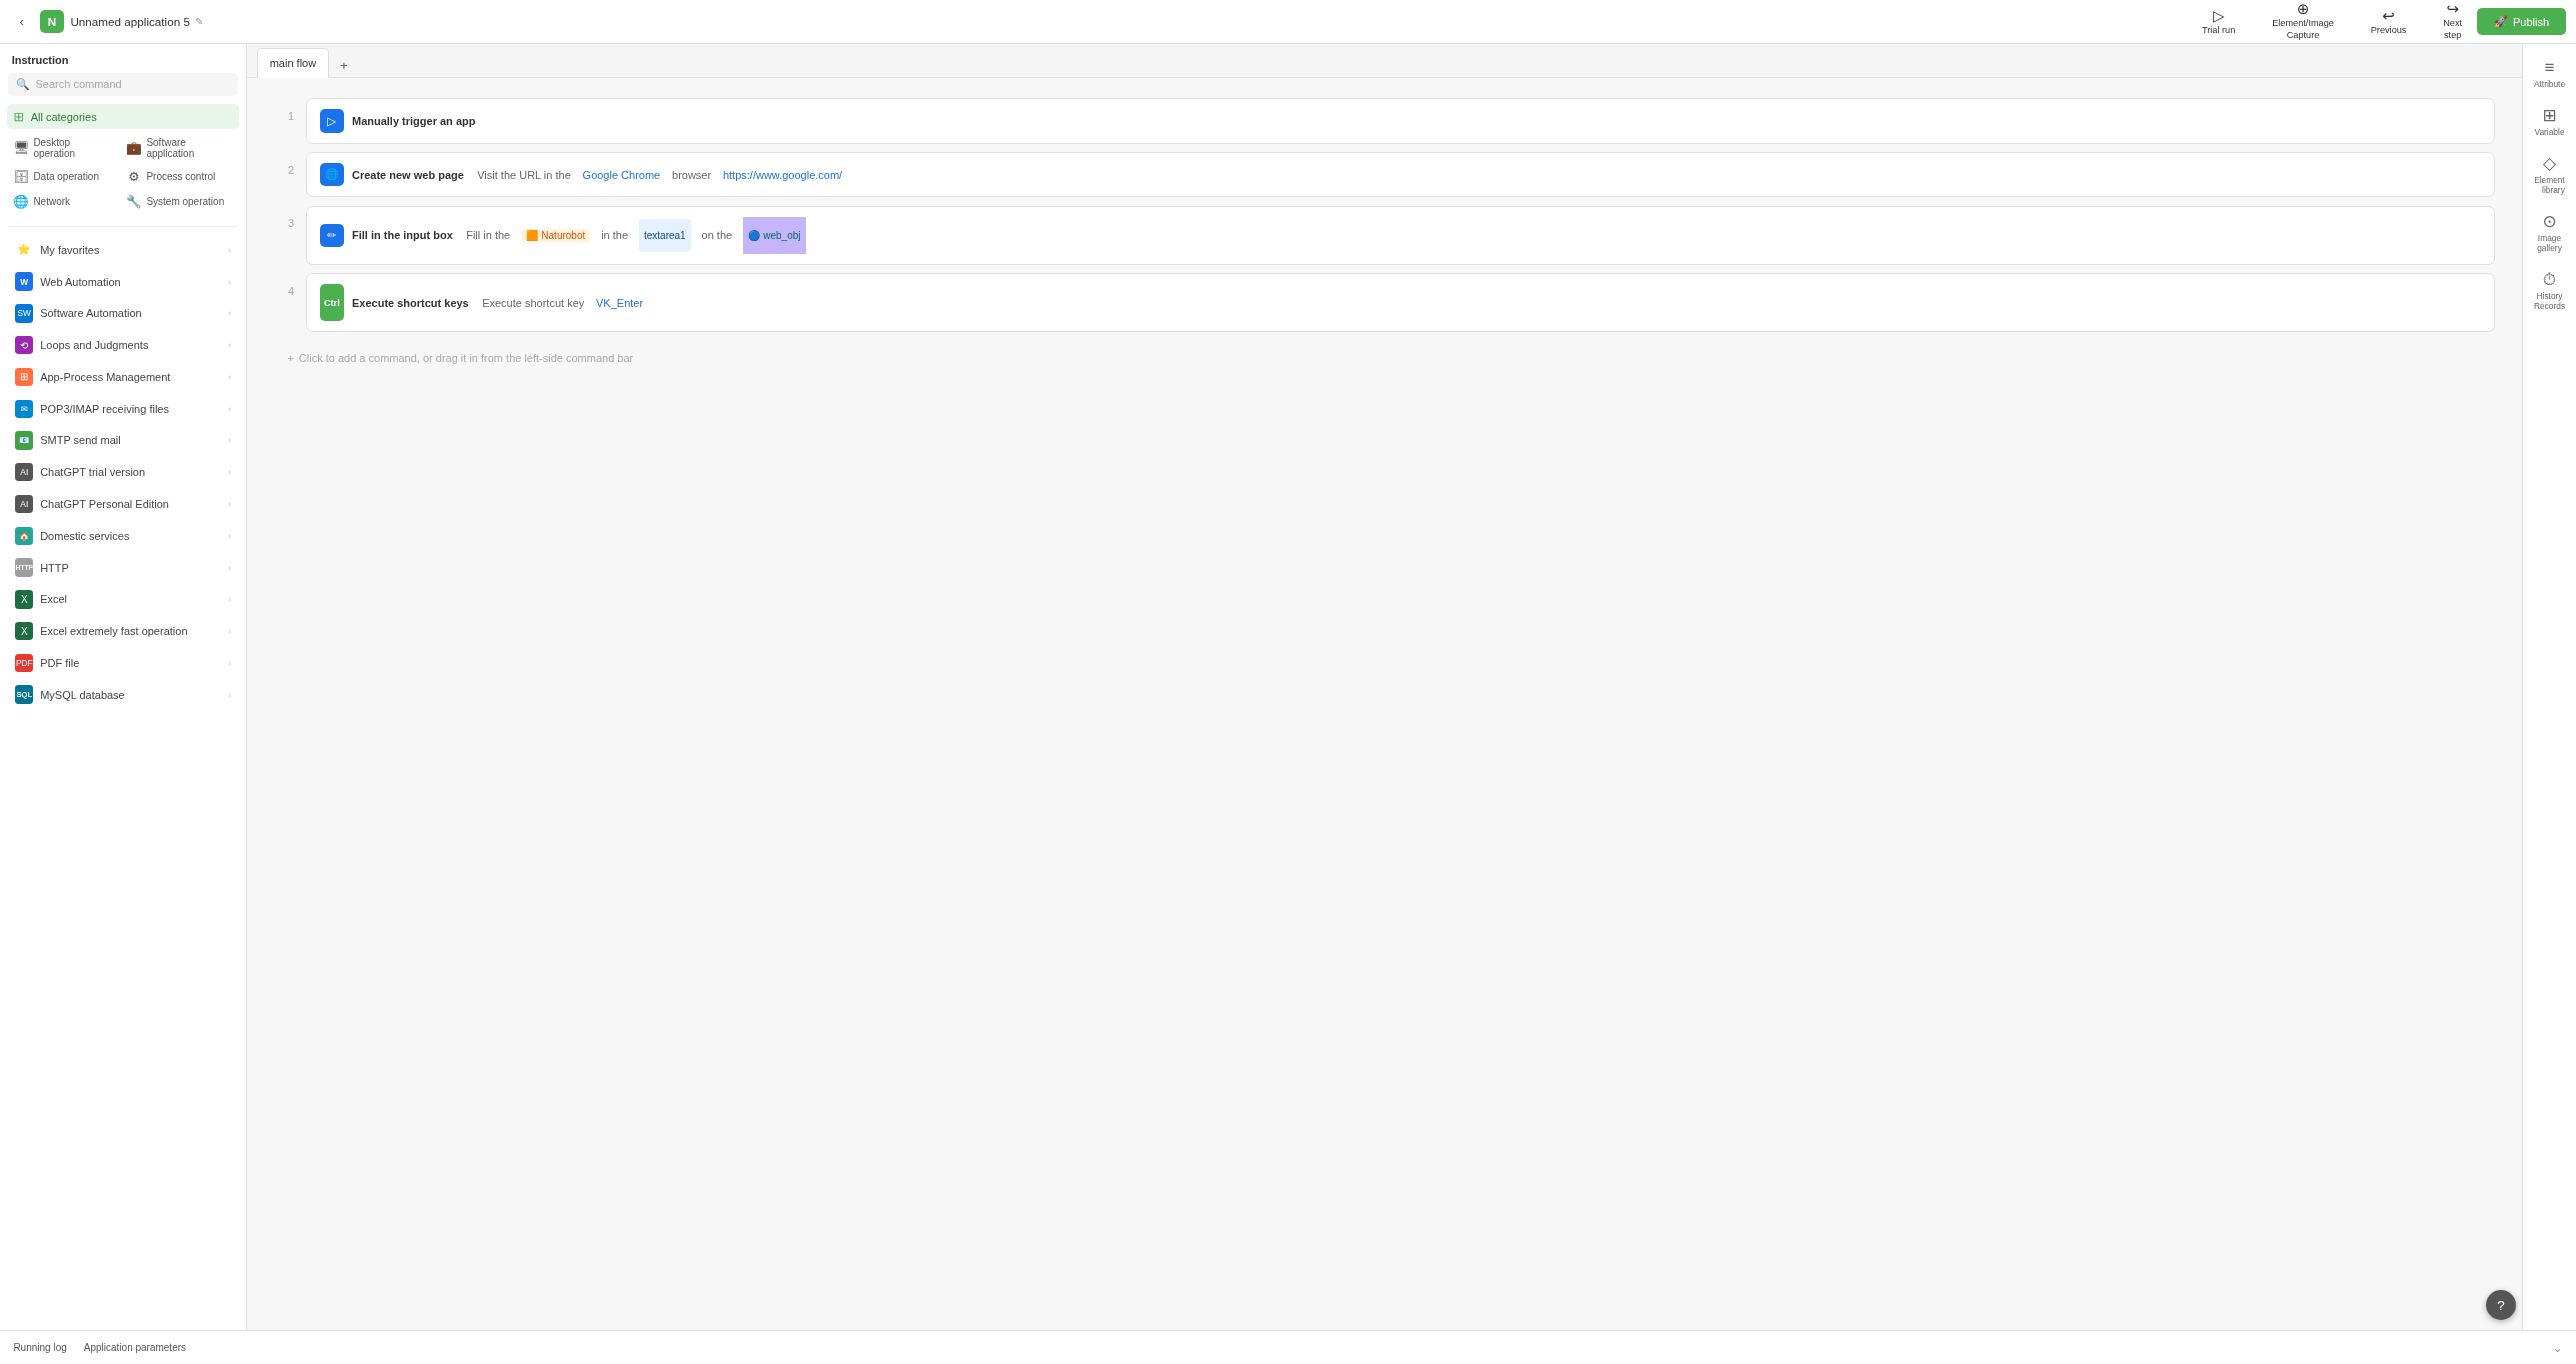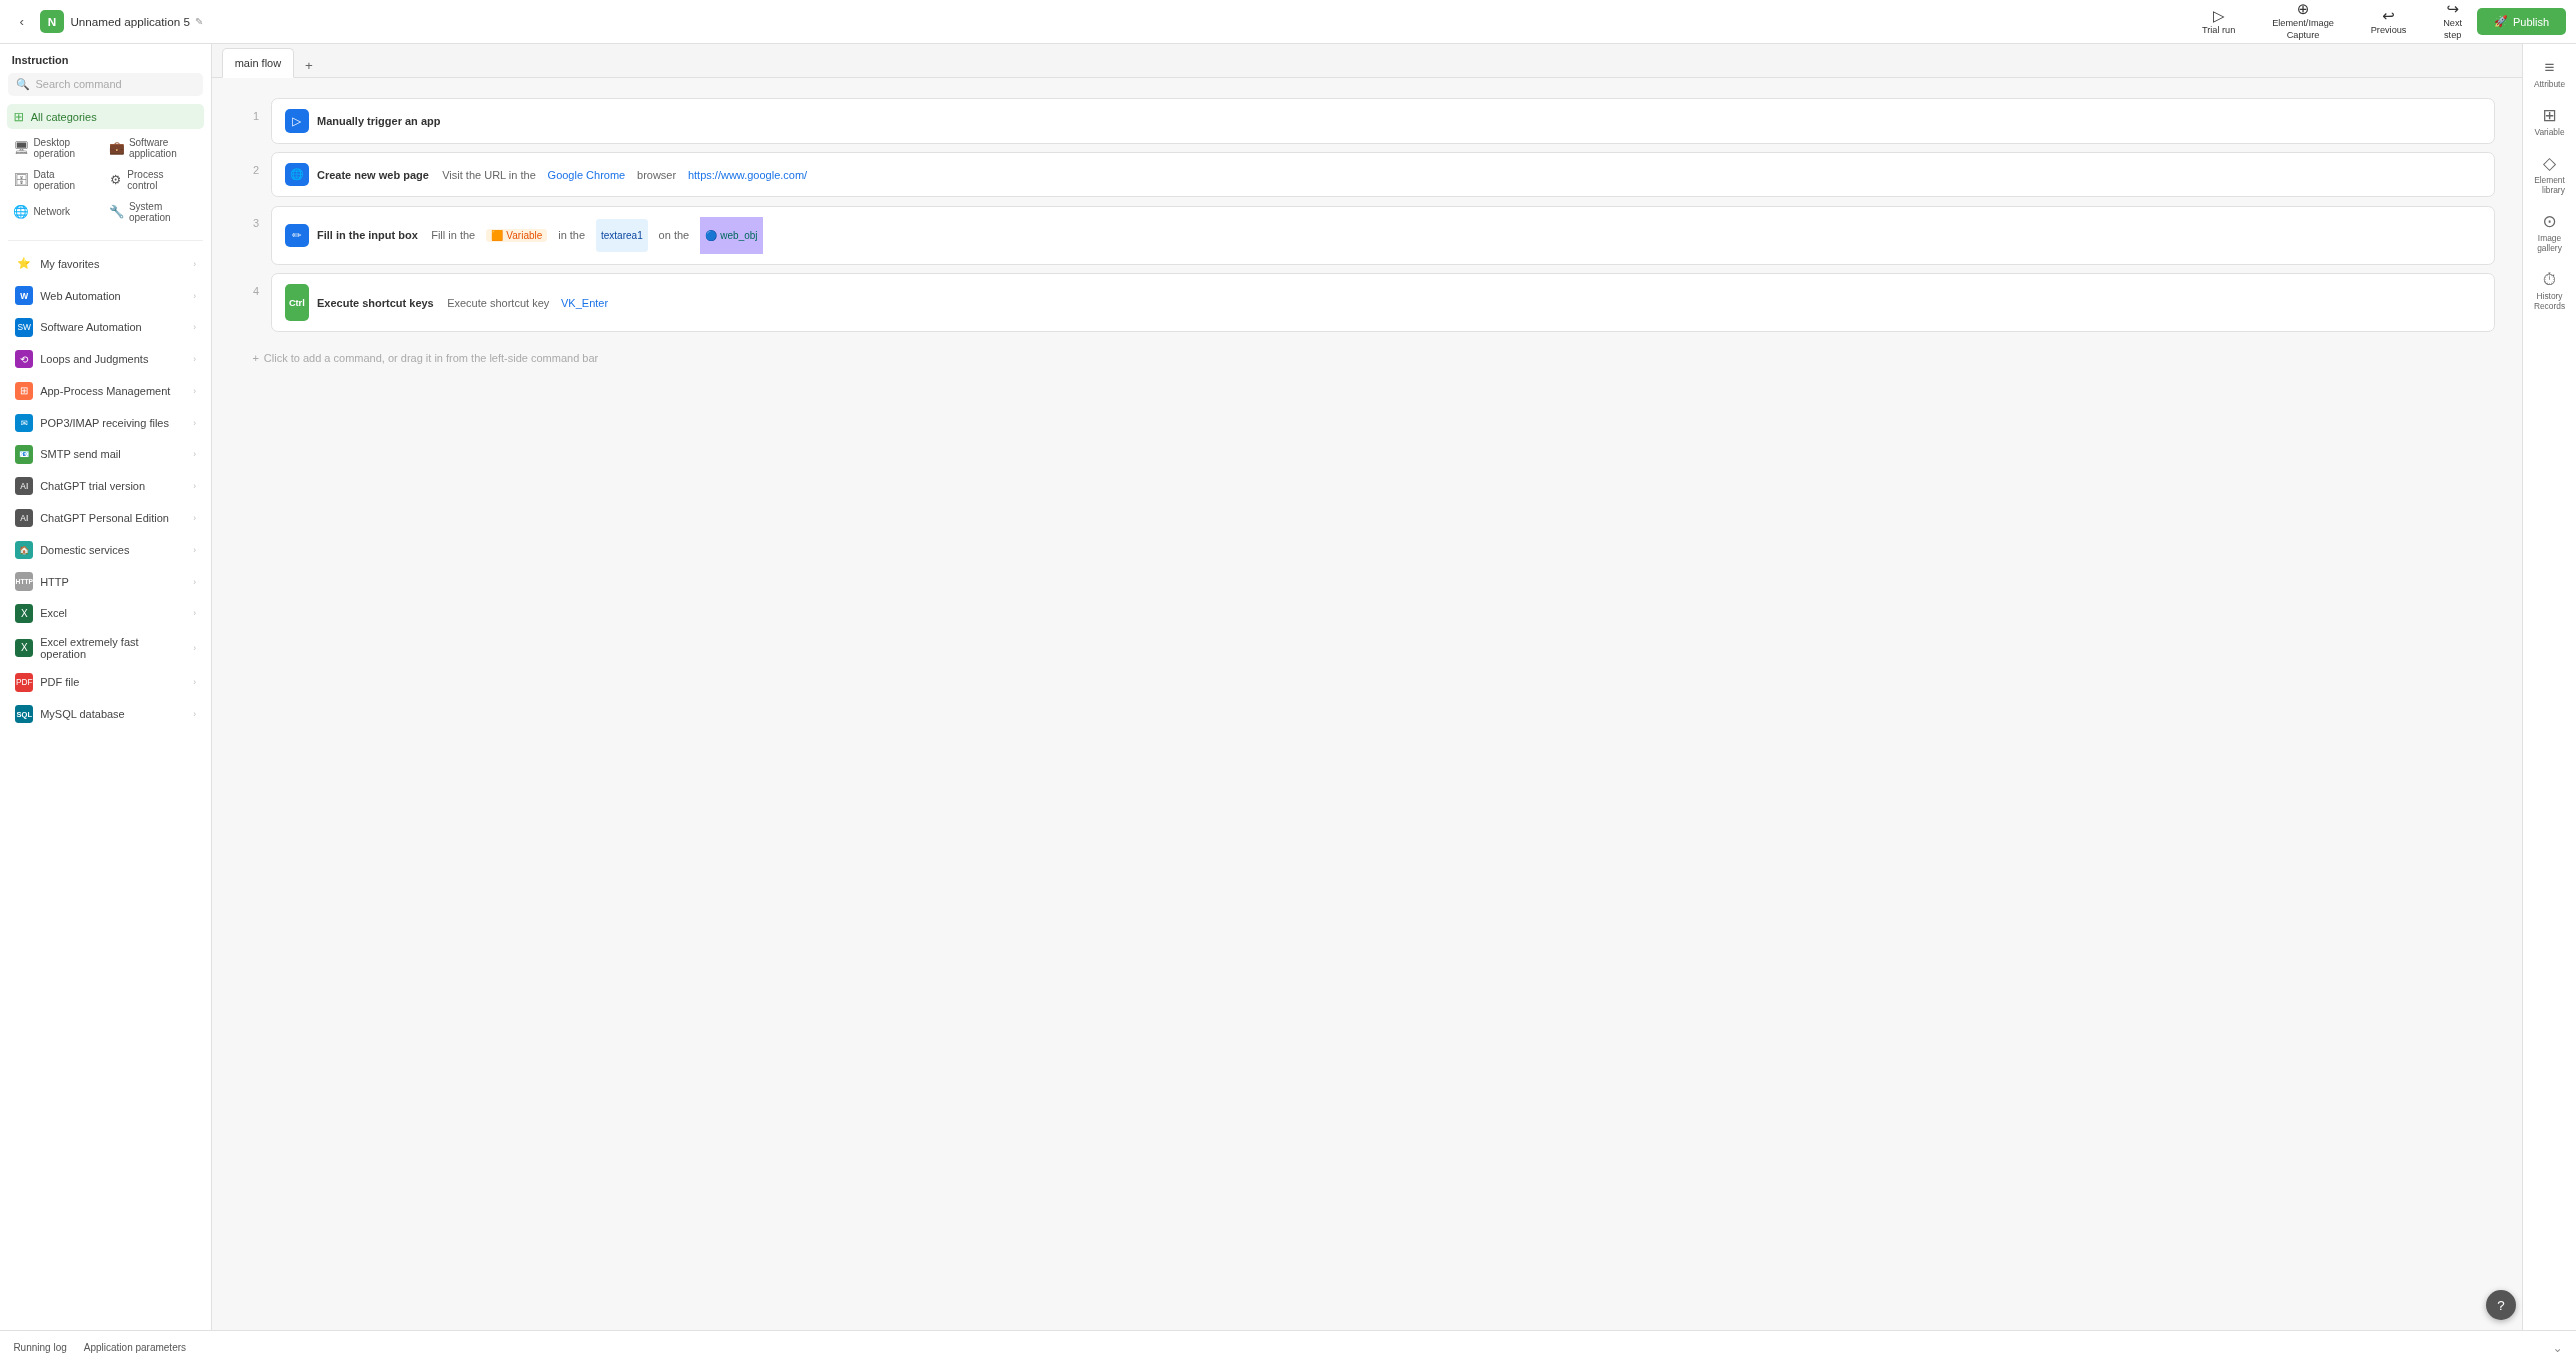--- a/index.html
+++ b/index.html
@@ -18,21 +18,21 @@
     .toolbar-center { display: flex; align-items: center; gap: 20px; }
     .tool-btn { display: flex; flex-direction: column; align-items: center; gap: 2.5px; cursor: pointer; padding: 5px 8.4px; border-radius: 3.4px; border: none; background: none; color: #333; font-size: 9.2px; }
     .tool-btn-icon { font-size: 15px; line-height: 1; }
     .toolbar-right { display: flex; align-items: center; }
     .publish-btn { background: #4caf50; color: #fff; border: none; border-radius: 5px; padding: 6.7px 17px; font-size: 11px; font-weight: 500; cursor: pointer; display: flex; align-items: center; gap: 5px; }
 
     
     .main-layout { display: flex; flex: 1; overflow: hidden; }
 
     
-    .sidebar { width: 212px; background: #fff; border-right: 0.8px solid #e0e0e0; display: flex; flex-direction: column; overflow: hidden; flex-shrink: 0; }
+    .sidebar { width: 247px; background: #fff; border-right: 0.8px solid #e0e0e0; display: flex; flex-direction: column; overflow: hidden; flex-shrink: 0; }
     .sidebar-header { padding: 10px 11.7px 6.7px; font-size: 11px; font-weight: 600; color: #333; }
     .sidebar-search { padding: 0 8.4px 8.4px; }
     .search-input-wrap { display: flex; align-items: center; background: #f5f5f5; border-radius: 5px; padding: 5px 8.4px; gap: 5px; }
     .search-icon { color: #999; font-size: 11px; }
     .search-input { border: none; background: none; outline: none; font-size: 11px; color: #333; width: 100%; }
     .search-input::placeholder { color: #aaa; }
     .sidebar-categories { padding: 0 6.7px 6.7px; }
     .cat-row { display: flex; align-items: center; gap: 6.7px; padding: 5px 6.7px; border-radius: 5px; cursor: pointer; color: #444; }
     .cat-row.active { background: #e8f5e9; color: #2e7d32; }
     .cat-row-inner { display: flex; gap: 10px; flex-wrap: wrap; }
@@ -272,21 +272,21 @@
           <span class="step-desc">browser</span>
           <a class="step-link">https://www.google.com/</a>
         </div>
       </div>
       <div class="step-row">
         <div class="step-num">3</div>
         <div class="step-card">
           <div class="step-card-icon" style="background:#1a73e8;color:#fff;border-radius:5px;width:23.5px;height:23.5px;display:flex;align-items:center;justify-content:center;font-size:11px;">✏</div>
           <span class="step-title">Fill in the input box</span>
           <span class="step-desc">Fill in the</span>
-          <span class="step-tag">🟧 Variable</span>
+          <span class="step-tag">🟧 Naturobot</span>
           <span class="step-desc">in the</span>
           <span class="step-tag-blue">textarea1</span>
           <span class="step-desc">on the</span>
           <span class="step-tag-teal">🔵 web_obj</span>
         </div>
       </div>
       <div class="step-row">
         <div class="step-num">4</div>
         <div class="step-card">
           <div class="step-card-icon" style="background:#4caf50;color:#fff;border-radius:5px;width:23.5px;height:37px;display:flex;align-items:center;justify-content:center;font-size:9.2px;font-weight:bold;">Ctrl</div>

